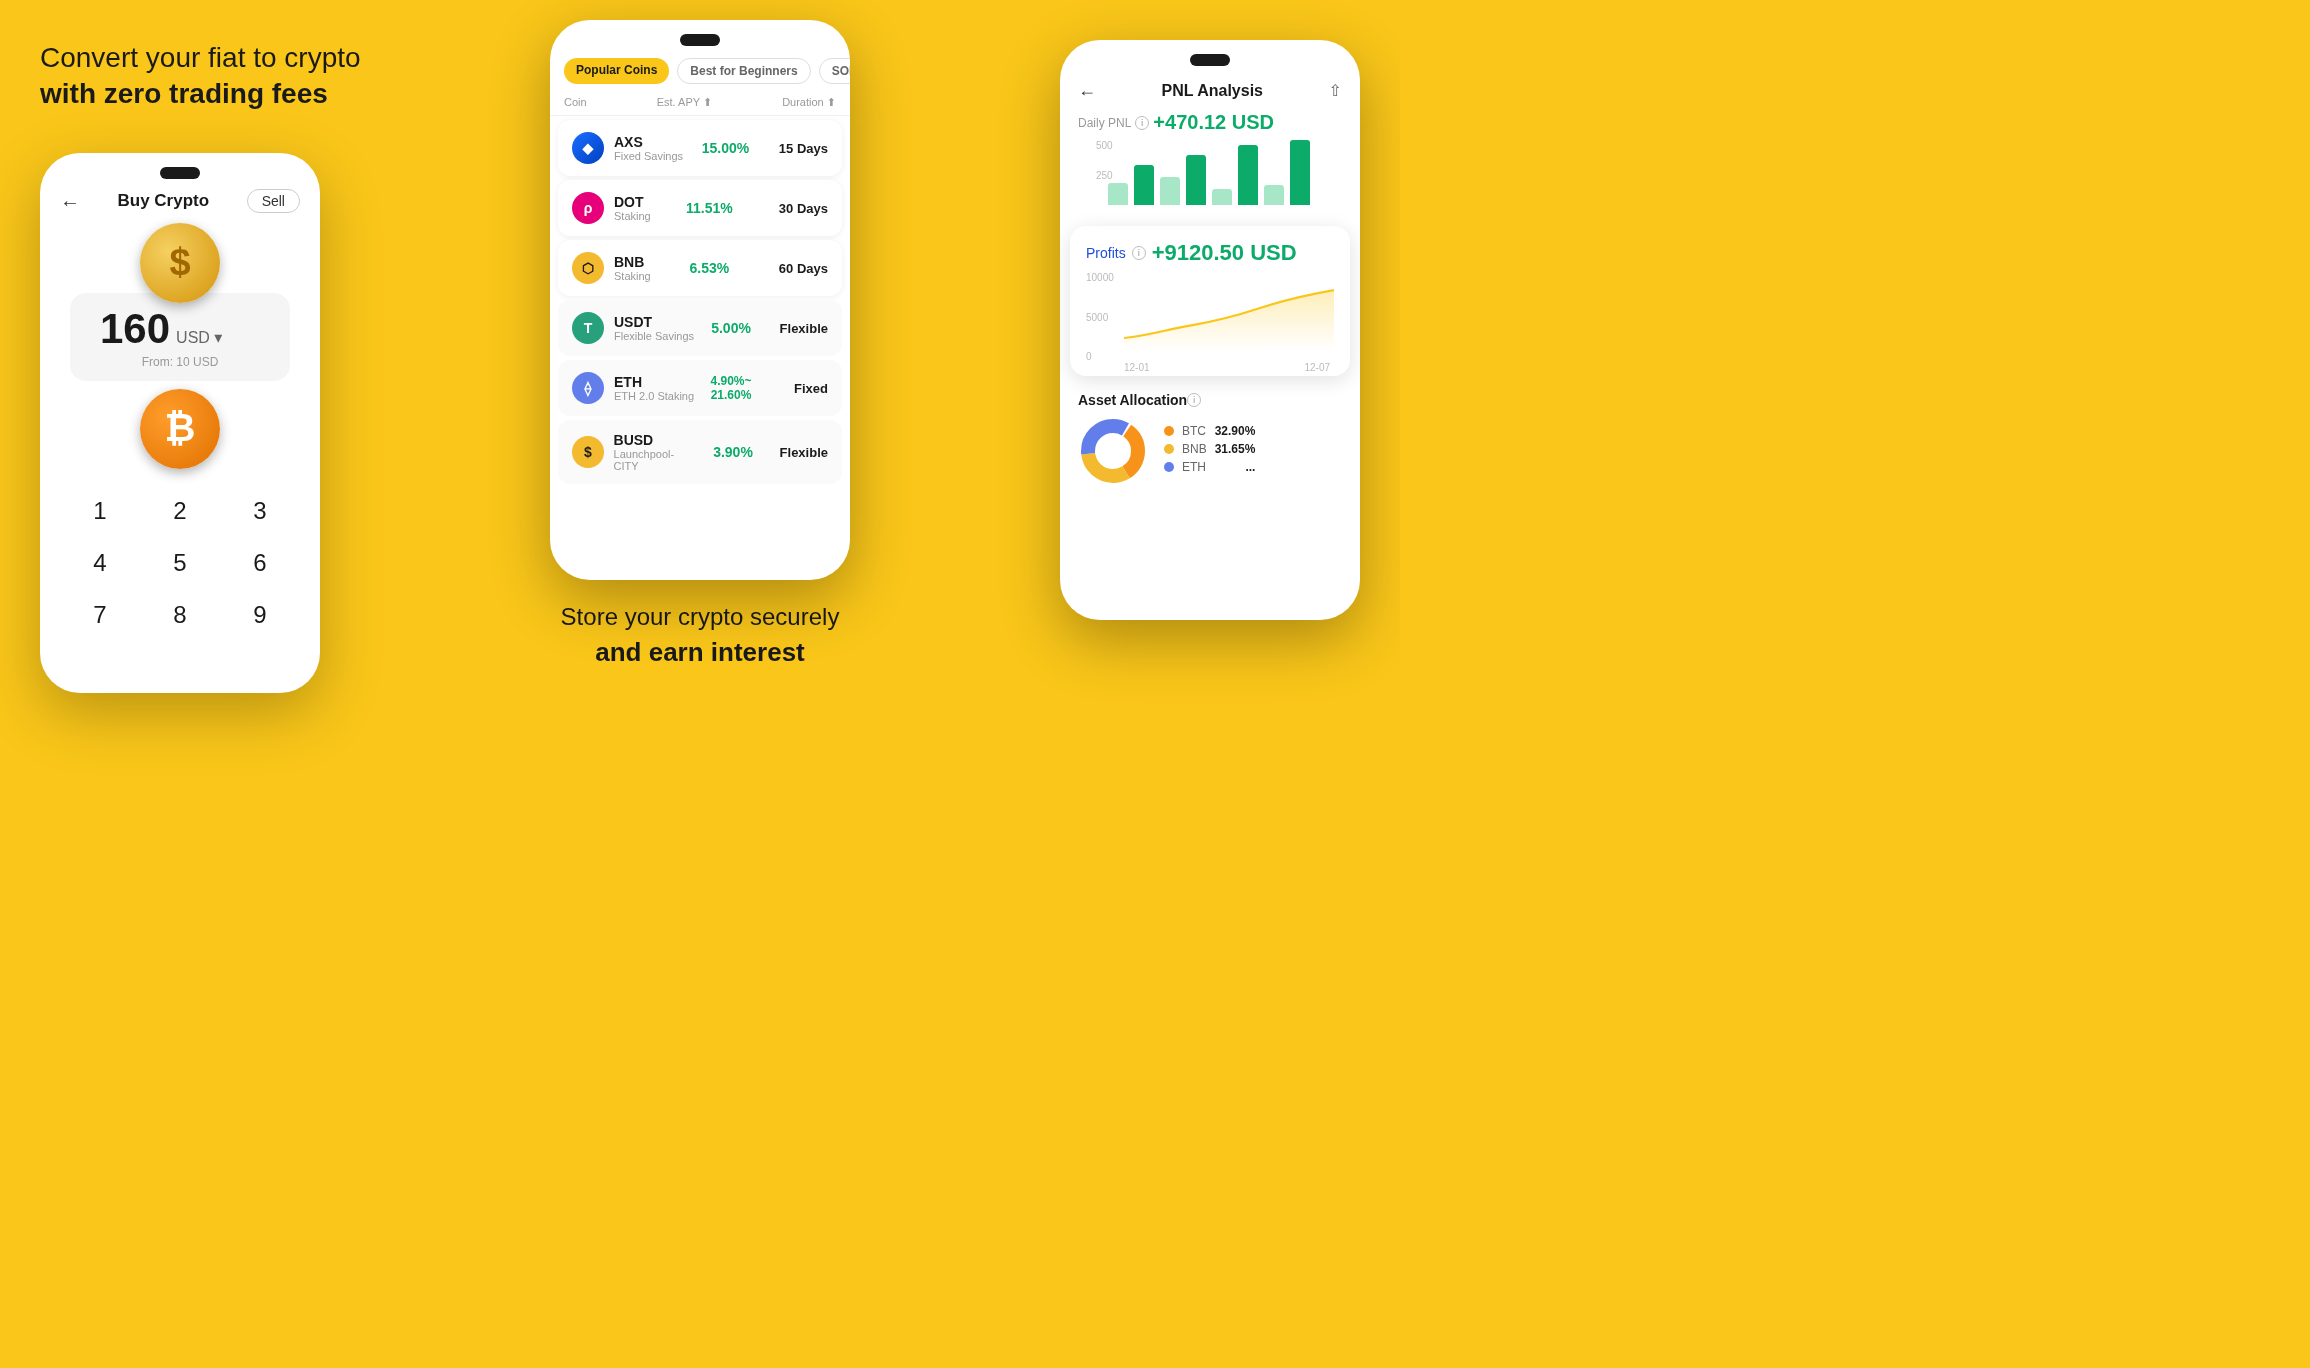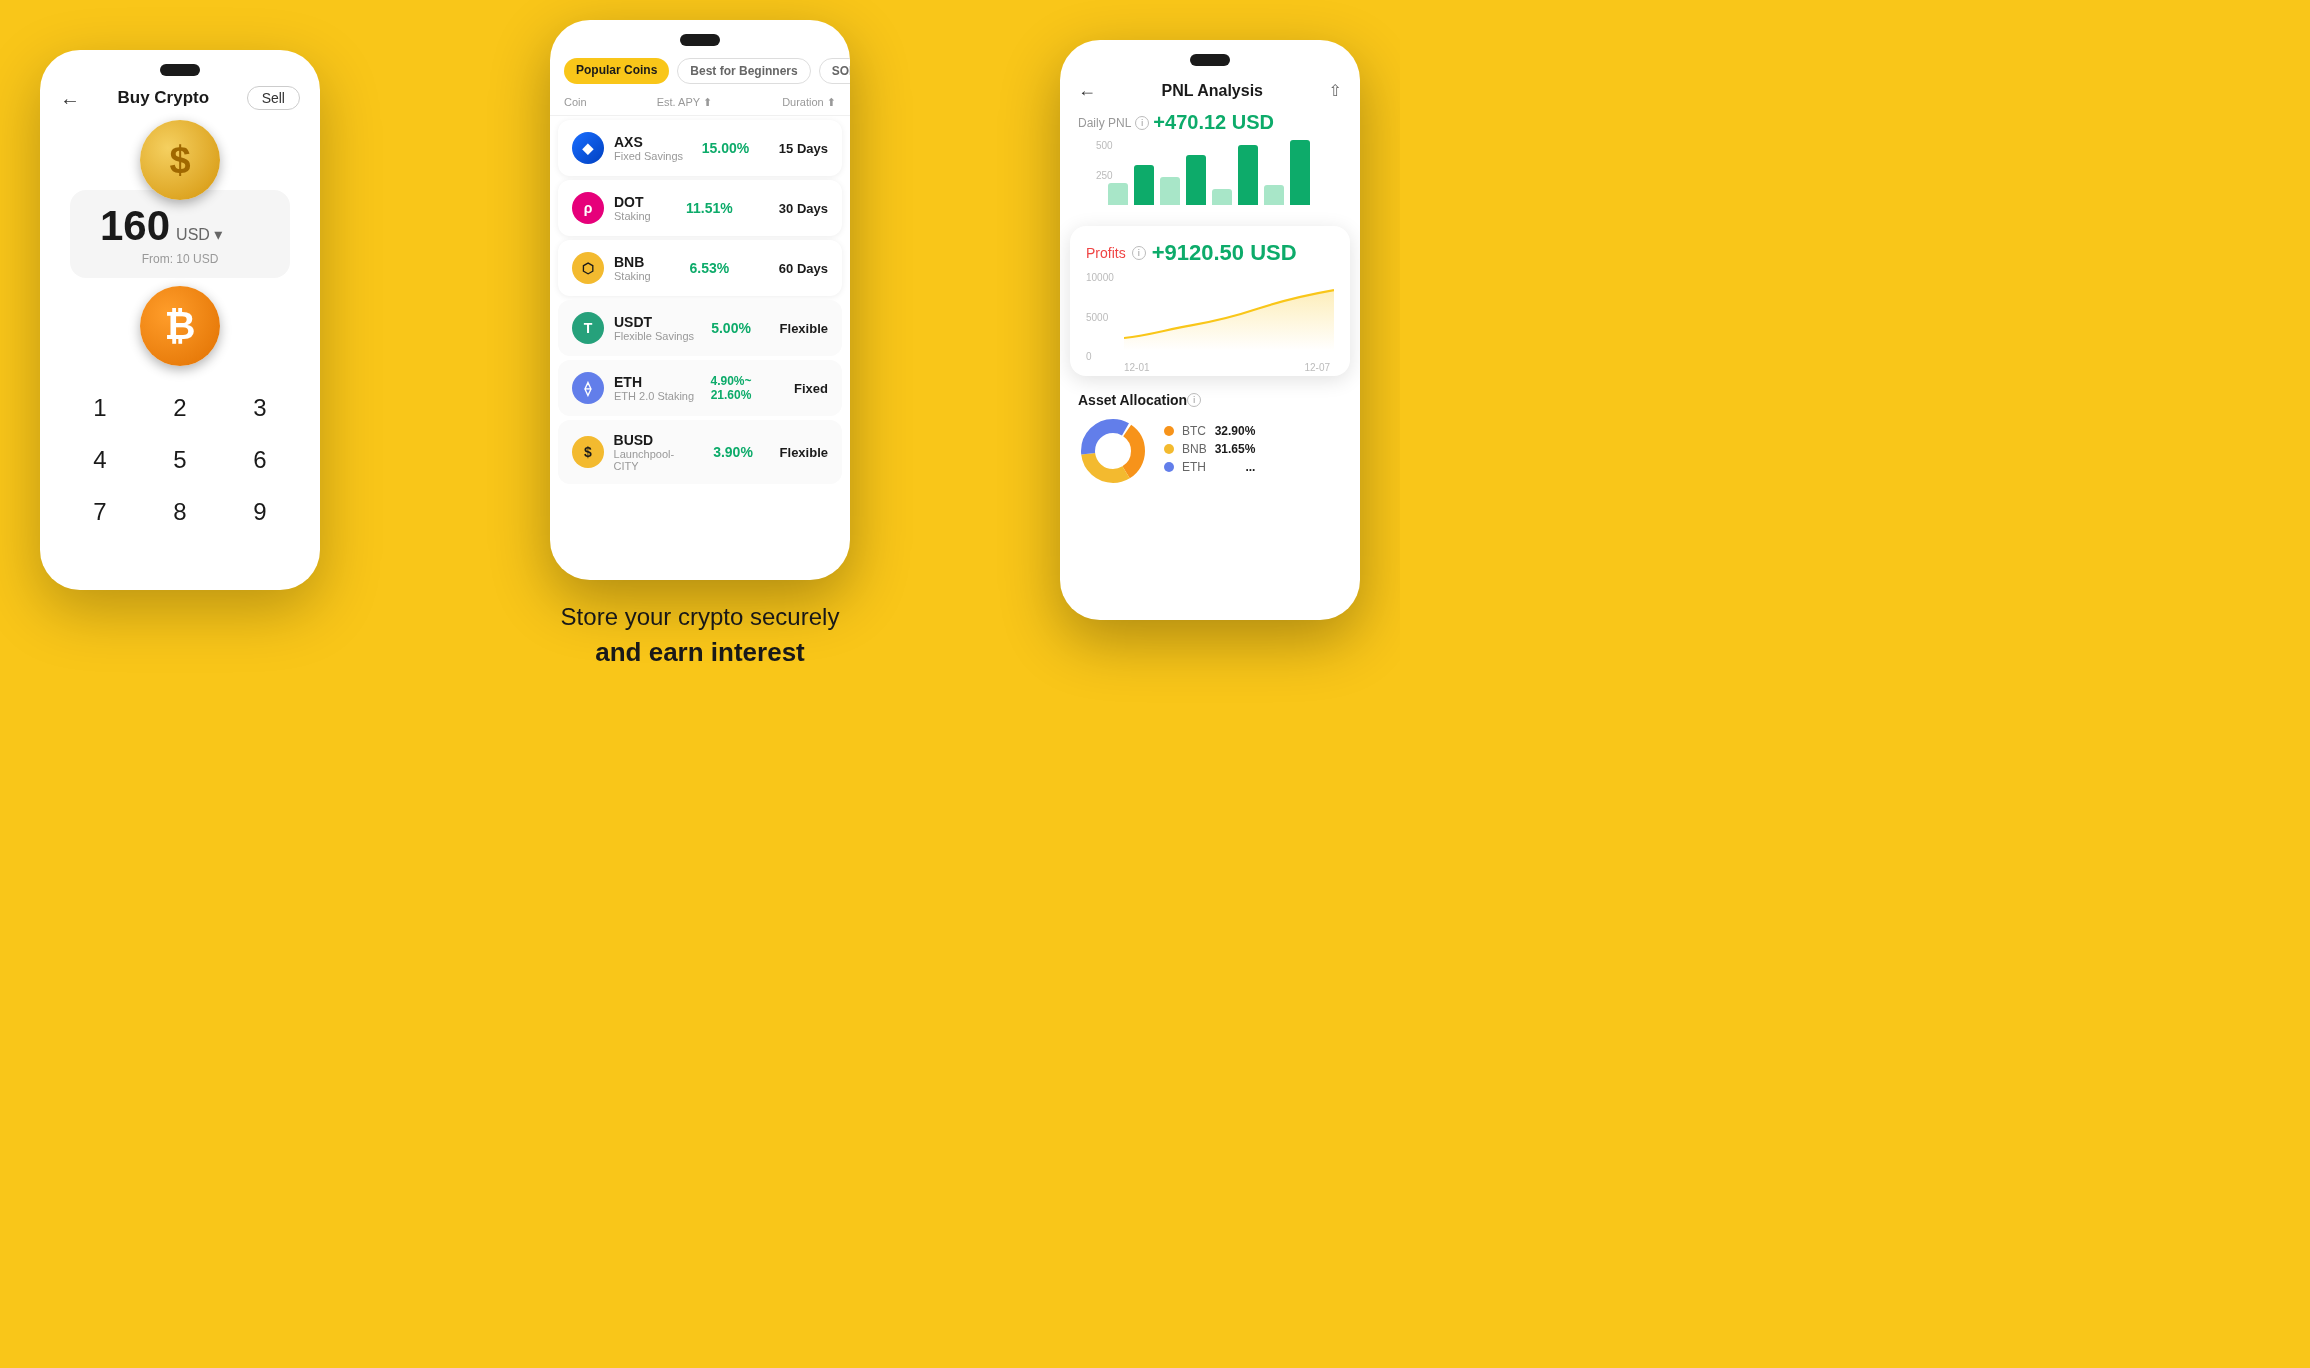--- a/index.html
+++ b/index.html
@@ -350,21 +350,21 @@
       margin: 6px 10px;
       padding: 14px 16px;
       box-shadow: 0 4px 20px rgba(0,0,0,0.12);
     }
     .profits-header {
       display: flex;
       align-items: center;
       gap: 6px;
       margin-bottom: 6px;
     }
-    .profits-label { font-size: 14px; color: #ef4444; }
+    .profits-label { font-size: 14px; color: #1d4ed8; }
     .profits-value { font-size: 22px; font-weight: 800; color: #0dab6a; }
 
     .line-chart-area {
       height: 90px;
       position: relative;
     }
     .y-labels {
       position: absolute;
       left: 0;
       top: 0;
@@ -432,20 +432,24 @@
 
     .share-icon {
       font-size: 16px;
       color: #666;
     }
   </style>
 </head>
 <body>
 
 <div class="left-section">
+  <div class="headline">
+    <span>Convert your fiat to crypto</span>
+    <strong>with zero trading fees</strong>
+  </div>
 
   <div class="phone-mockup">
     <div class="phone-notch"></div>
     <div class="phone-header">
       <span class="back-arrow">←</span>
       <span class="title">Buy Crypto</span>
       <button class="sell-btn">Sell</button>
     </div>
 
     <div class="coin-display">

